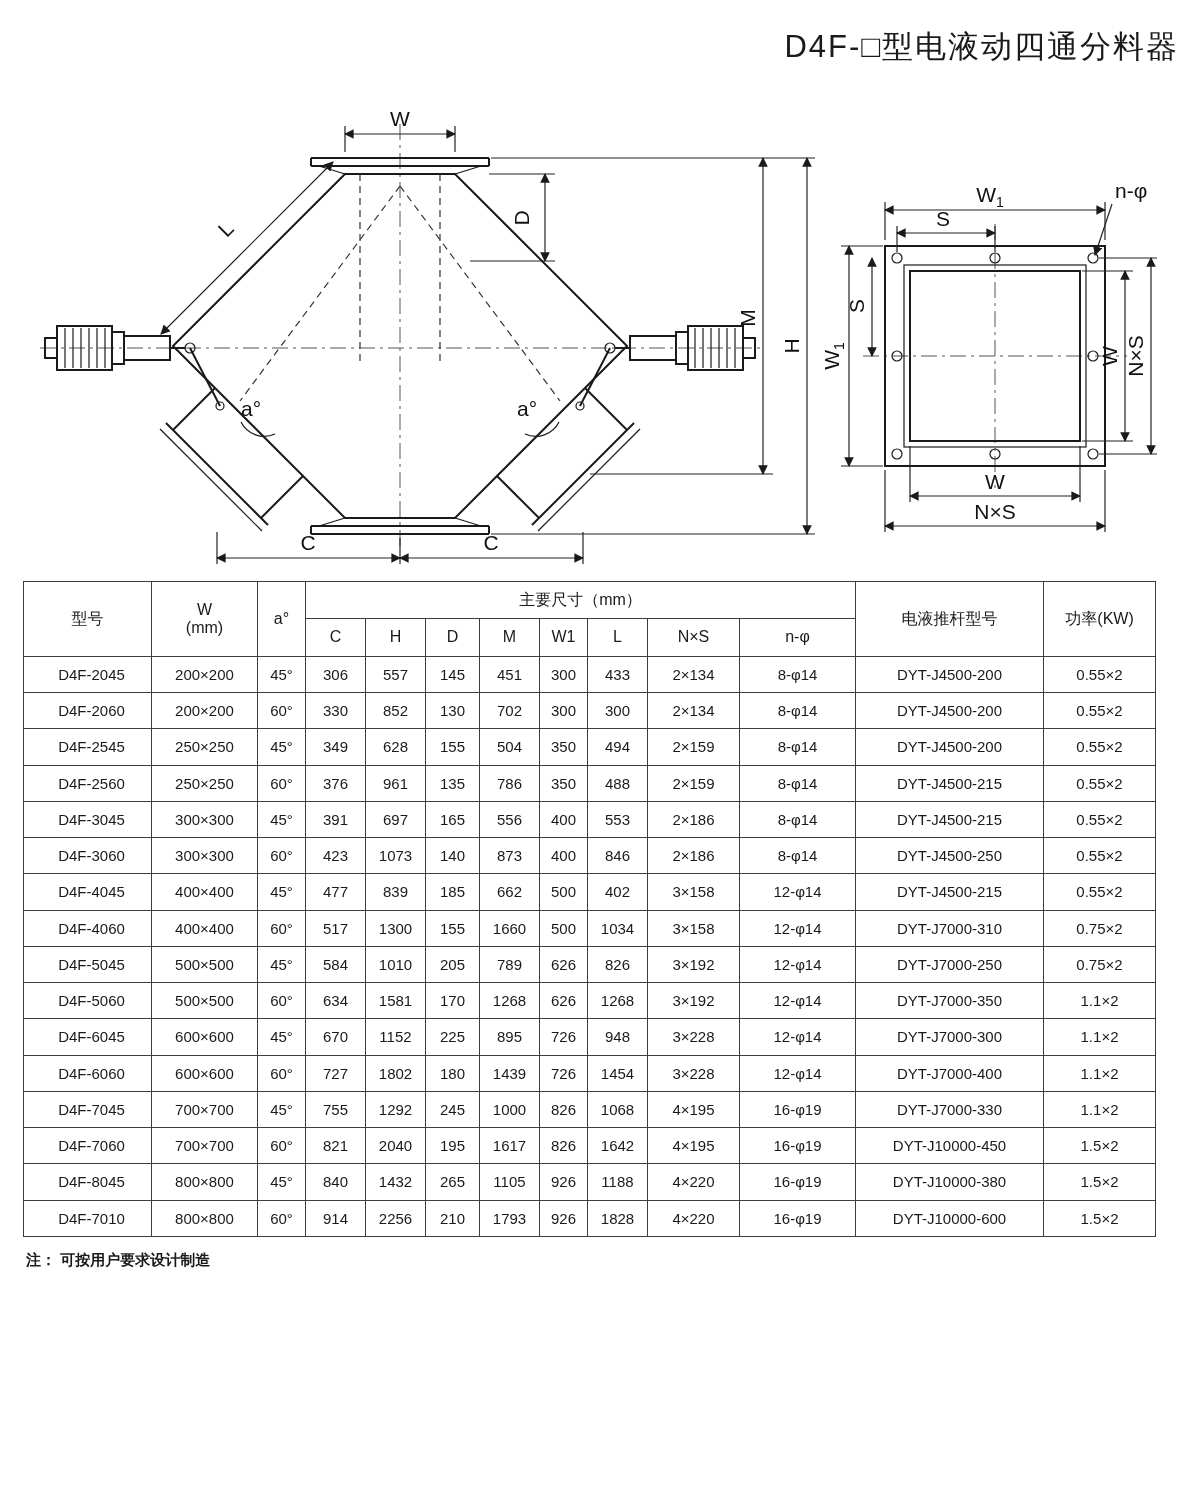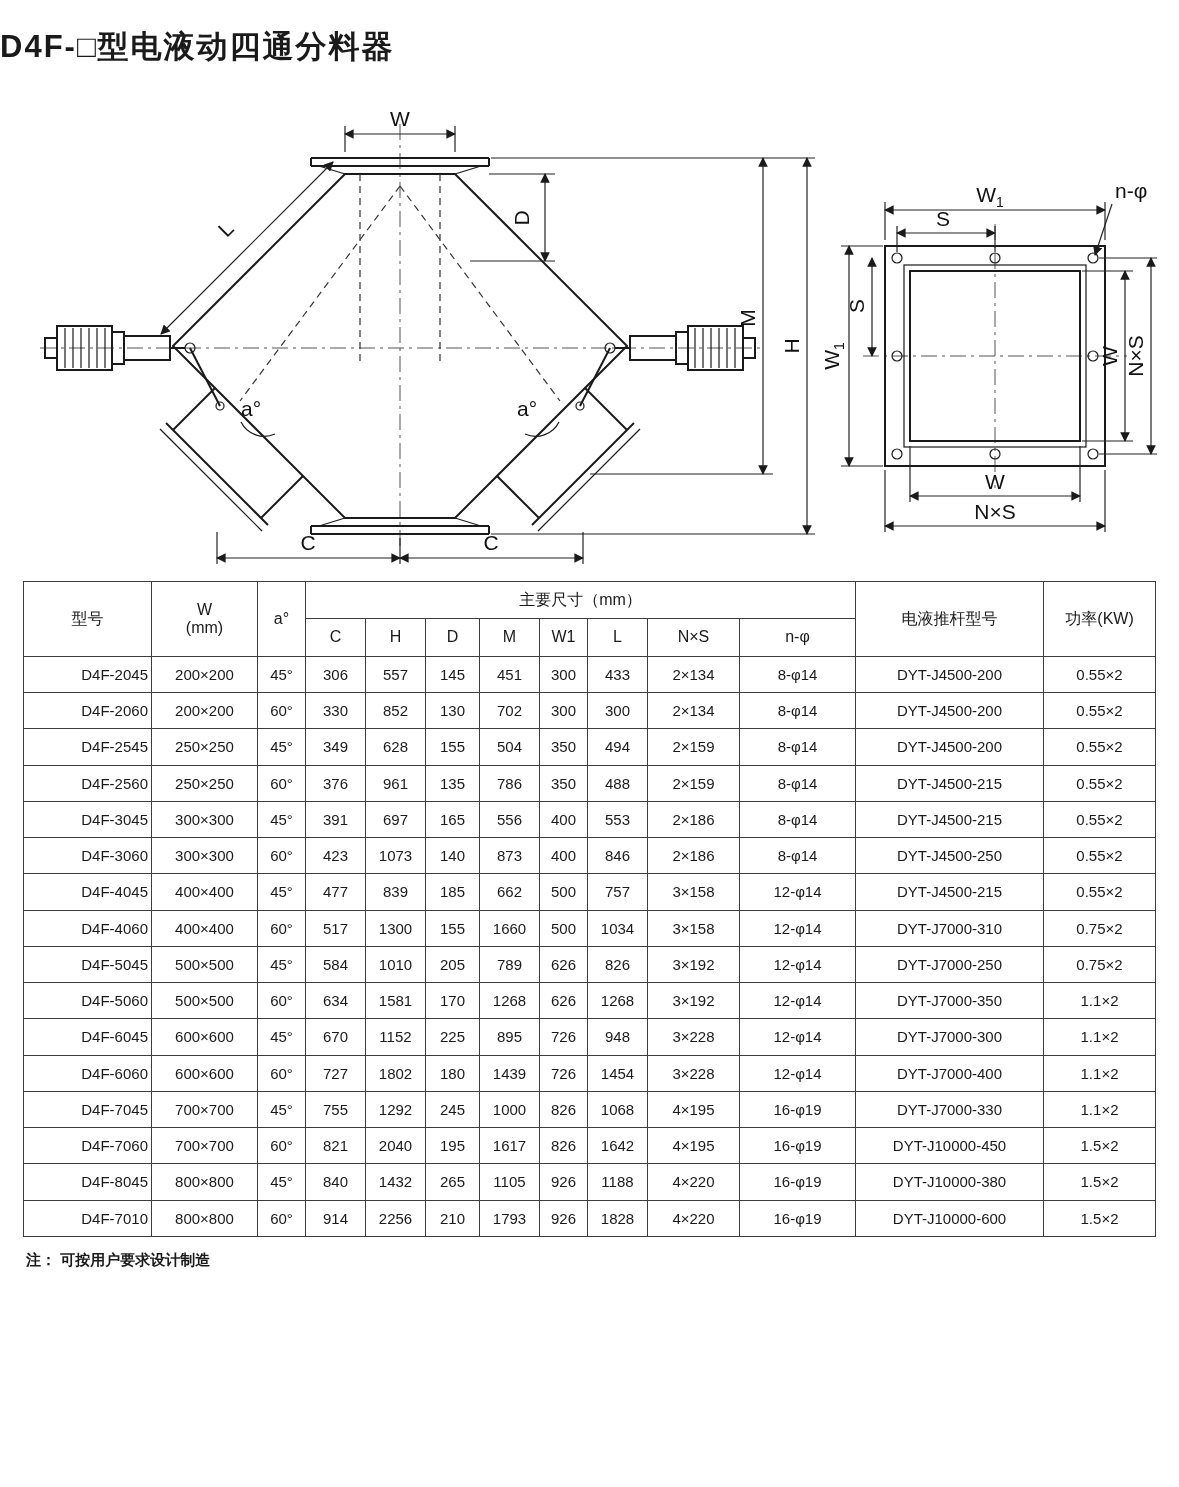--- a/index.html
+++ b/index.html
@@ -1,36 +1,36 @@
 <!DOCTYPE html>
 <html><head>
 <meta charset="utf-8">
 <style>
   html, body { margin:0; padding:0; background:#ffffff; }
   body { width:1179px; font-family:"Liberation Sans", sans-serif; color:#1a1a1a; }
   .page { width:1179px; height:1487px; box-sizing:border-box; padding-top:16px; overflow:hidden; background:#fff; }
-  .title { text-align:left; font-size:31px; font-weight:bold; letter-spacing:2px; margin:10px 0 1px 0; }
+  .title { text-align:right; font-size:31px; font-weight:normal; letter-spacing:2px; margin:10px 0 1px 0; }
   .drawing-wrap { width:1150px; margin:38px auto 0 auto; }
   svg { display:block; }
   svg text { font-family:"Liberation Sans", sans-serif; }
   .body-ln { stroke:#1a1a1a; stroke-width:2; fill:none; }
   .thin  { stroke:#1a1a1a; stroke-width:1.2; fill:none; }
   .dim   { stroke:#222222; stroke-width:1.2; fill:none; }
   .cline { stroke:#555555; stroke-width:1; stroke-dasharray:16 5 3 5; fill:none; }
   .dash  { stroke:#333333; stroke-width:1.2; stroke-dasharray:7 5; fill:none; }
   .dim-label { font-size:21px; fill:#111111; }
   .sublab { font-size:14px; }
   .section-heading { font-size:25px; font-weight:bold; letter-spacing:2px; margin:128px 0 18px 24px; }
   .section-heading .marker { margin-right:10px; font-weight:normal; }
   table.spec { border-collapse:collapse; table-layout:fixed; width:1132px; margin:0 auto; }
   .spec th, .spec td { border:1px solid #3d3d3d; text-align:center; vertical-align:middle;
                        font-size:15px; font-weight:normal; padding:9px 3px; line-height:1.15;
                        overflow:hidden; white-space:nowrap; }
   .spec th { font-size:16px; }
-  .spec tbody td:first-child { text-align:right; padding-left:11px;margin-top:35px; }
+  .spec tbody td:first-child { text-align:center; padding-left:11px;margin-top:35px; }
   .note { font-size:15px; margin:14px 0 0 26px;font-weight:bold; }
 </style>
 </head>
 <body>
 
 <div class="page">
 
   <h1 class="title">D4F-□型电液动四通分料器</h1>
 
   <div class="drawing-wrap">
@@ -343,21 +343,21 @@
         </tr>
         <tr>
           <td>D4F-4045</td>
           <td>400×400</td>
           <td>45°</td>
           <td>477</td>
           <td>839</td>
           <td>185</td>
           <td>662</td>
           <td>500</td>
-          <td>757</td>
+          <td>402</td>
           <td>3×158</td>
           <td>12-φ14</td>
           <td>DYT-J4500-215</td>
           <td>0.55×2</td>
         </tr>
         <tr>
           <td>D4F-4060</td>
           <td>400×400</td>
           <td>60°</td>
           <td>517</td>

